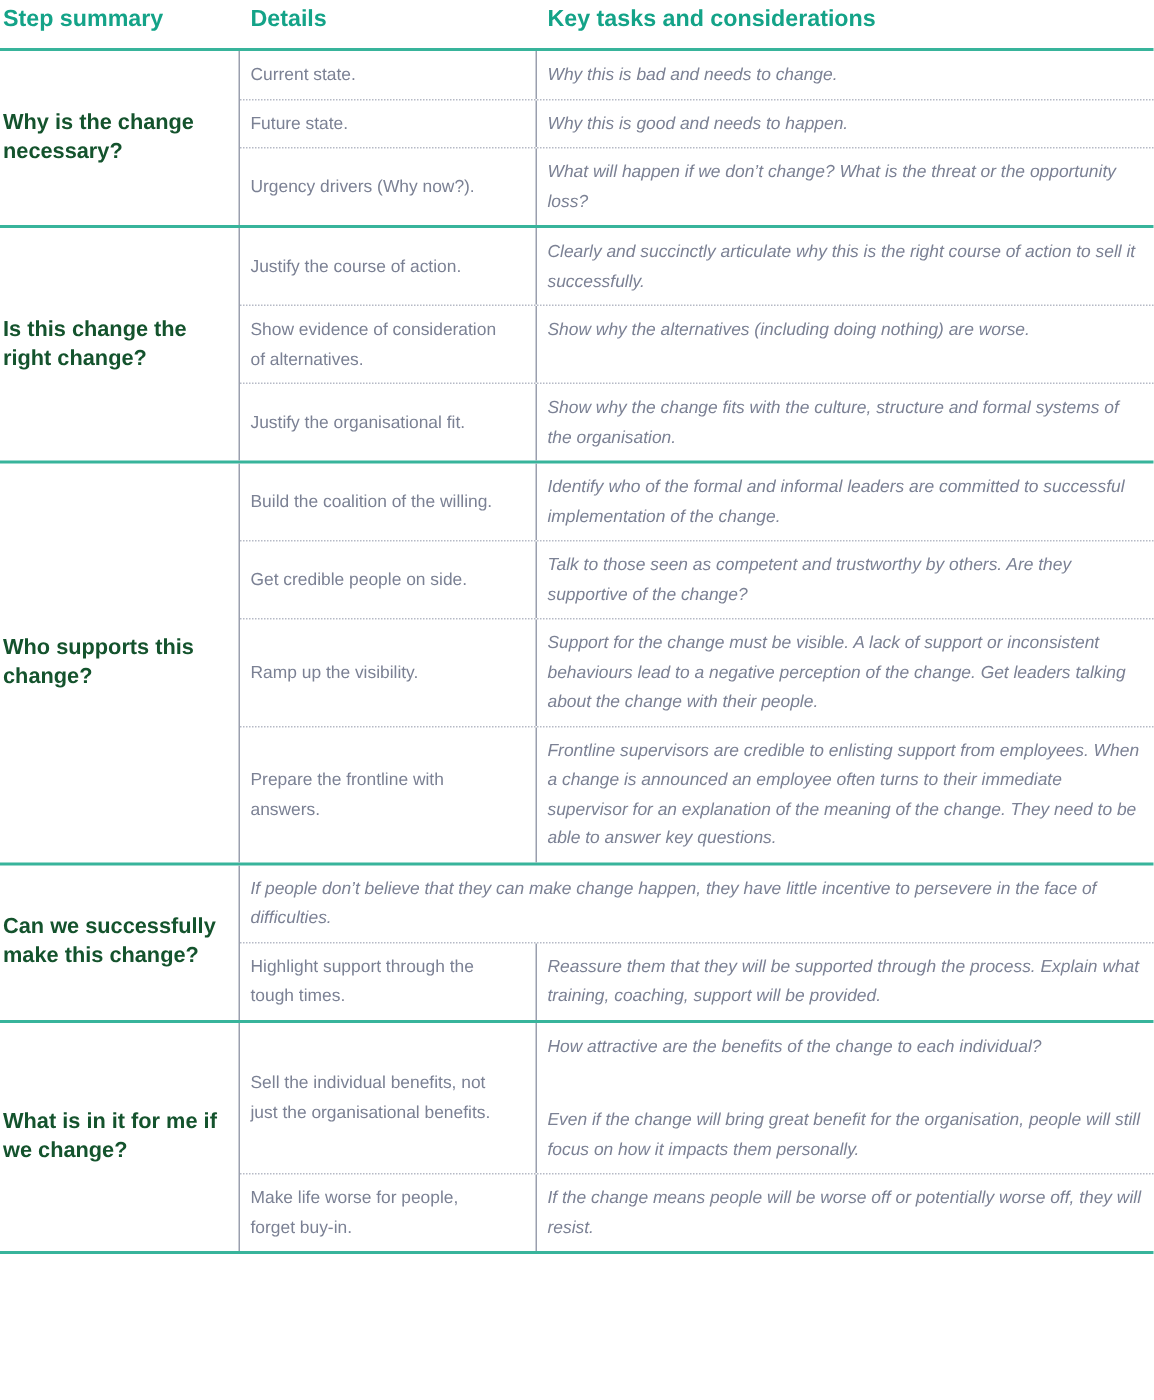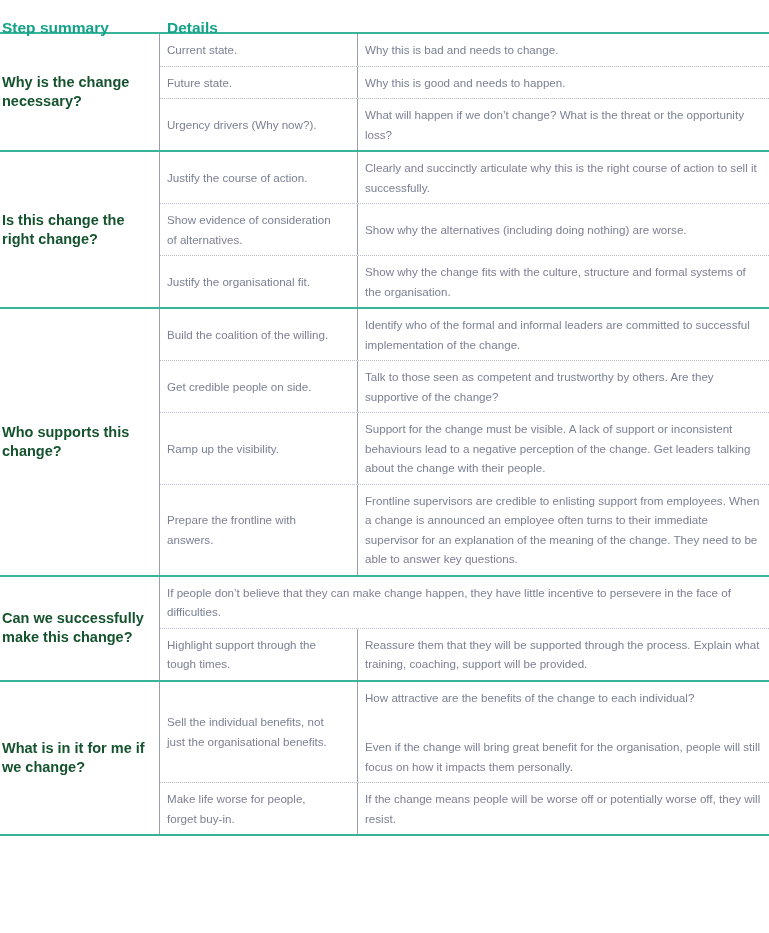--- a/index.html
+++ b/index.html
@@ -26,21 +26,21 @@
     display: flex;
     align-items: flex-start;
     height: 32px;
     box-sizing: border-box;
   }
   .header-cell {
     color: #14a388;
     font-weight: bold;
     font-size: 15.5px;
     line-height: 20px;
-    padding-top: 18px;
+    padding-top: 3px;
     box-sizing: border-box;
     white-space: nowrap;
   }
   .col-a { width: 160px; padding-left: 2px; }
   .col-b { width: 198px; padding-left: 7px; }
   .col-c { width: 411px; padding-left: 7px; }
 
   
   .table-body {
     border-top: 2px solid #38b49b;
@@ -95,38 +95,40 @@
     display: flex;
     align-items: center;
     border-right: 1px solid #9a9fae;
   }
   .key-cell {
     flex: 1 1 auto;
     box-sizing: border-box;
     padding: 6px 8px 6px 7px;
     display: flex;
     flex-direction: column;
-    justify-content: center;
+    justify-content: flex-start;
+    font-style: italic;
   }
 
   .body-text {
     color: #7b8194;
     font-size: 11.6px;
     line-height: 19.5px;
   }
   .key-cell .body-text + .body-text { margin-top: 30px; }
 </style>
 </head>
 <body>
 
 <div class="sheet">
 
   <div class="header-row">
     <div class="header-cell col-a">Step summary</div>
     <div class="header-cell col-b">Details</div>
+    <div class="header-cell col-c">Key tasks and considerations</div>
   </div>
 
   <div class="table-body" id="table-body">
       <div class="section">
         <div class="step-cell">
           <div class="step-text">Why is the change necessary?</div>
         </div>
         <div class="rows-cell">
           <div class="row">
             <div class="detail-cell">

